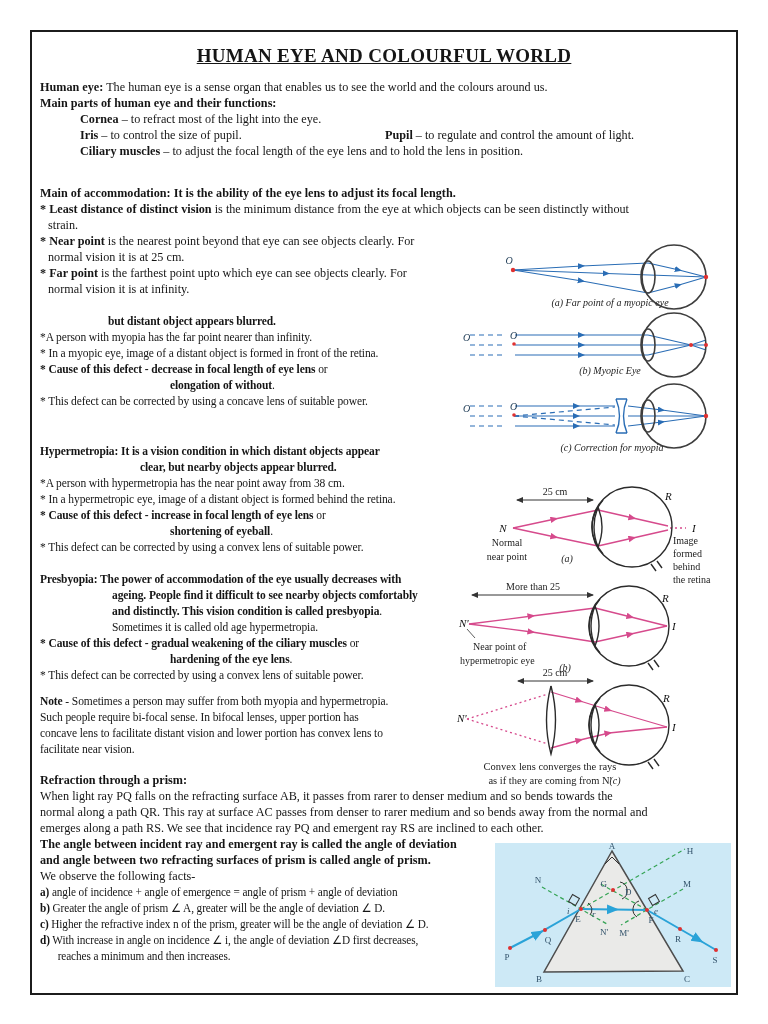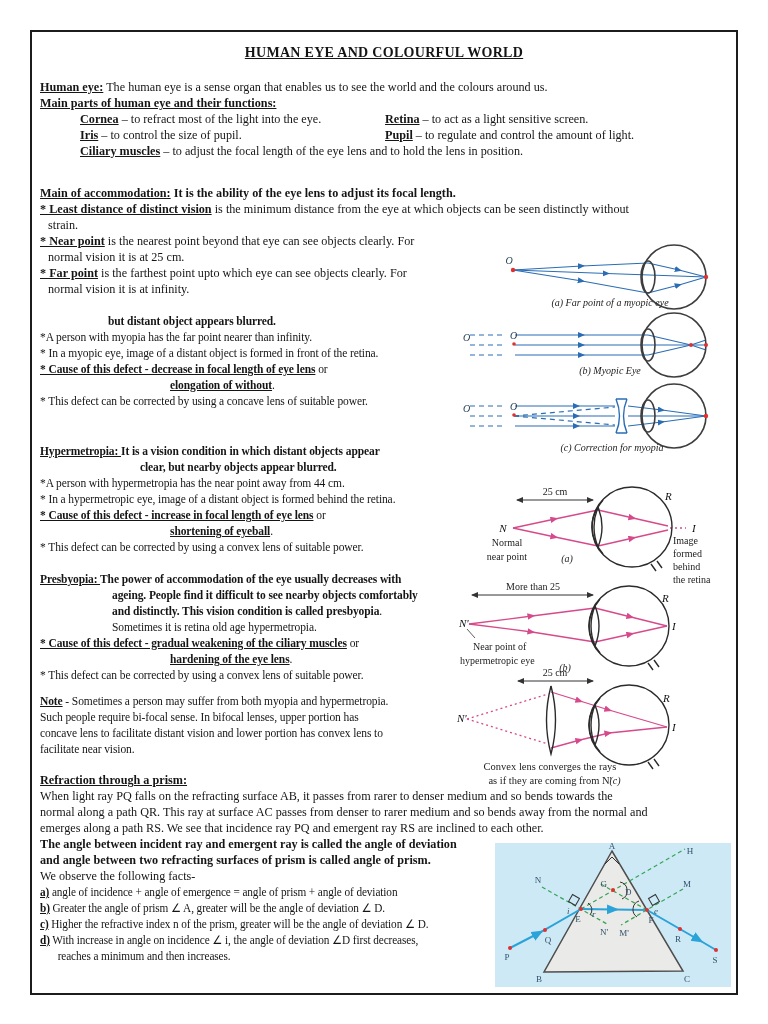--- a/index.html
+++ b/index.html
@@ -1,22 +1,22 @@
 <!DOCTYPE html>
 <html><head>
 <meta charset="utf-8">
 <style>
   html,body{margin:0;padding:0;}
   body{width:768px;height:1024px;background:#ffffff;font-family:"Liberation Serif",serif;color:#151515;position:relative;}
   .sheet{position:absolute;left:30px;top:30px;width:704px;height:961px;border:2px solid #1c1c1c;background:#fff;}
-  .title{margin-top:13px;text-align:center;font-weight:bold;font-size:14px;text-decoration:underline;letter-spacing:.3px;}
+  .title{margin-top:13px;text-align:center;font-weight:bold;font-size:19px;text-decoration:underline;letter-spacing:.3px;}
   .sec{position:absolute;left:8px;font-size:12.2px;}
   .narrow{font-size:11.5px;letter-spacing:-0.1px;}
   .ln{height:16px;line-height:16px;white-space:nowrap;position:relative;}
-  .b{font-weight:bold;text-decoration:underline;}
+  .b{font-weight:bold;}
   .bi{font-weight:bold;}
   .pl40{padding-left:40px;}
   .p8{padding-left:8px;}
   .p18{padding-left:18px;}
   .p68{padding-left:68px;}
   .p72{padding-left:72px;}
   .p100{padding-left:100px;}
   .p130{padding-left:130px;}
   .col2{position:absolute;left:345px;top:0;}
   .facts{transform:scaleX(.98);transform-origin:0 0;}
@@ -26,21 +26,21 @@
 </head>
 <body>
 
 <div class="sheet">
 
   <div class="title">HUMAN EYE AND COLOURFUL WORLD</div>
 
   <div class="sec" style="top:47px;width:692px;">
     <div class="ln"><span class="b">Human eye:</span><span> The human eye is a sense organ that enables us to see the world and the colours around us.</span></div>
     <div class="ln b">Main parts of human eye and their functions:</div>
-    <div class="ln pl40"><span class="b">Cornea</span><span> – to refract most of the light into the eye.</span><span class="col2"><span class="b">Retina</span><span> – to act as a light sensitive screen.</span></span></div>
+    <div class="ln pl40"><span class="b">Cornea</span><span> – to refract most of the light into the eye.</span></div>
     <div class="ln pl40"><span class="b">Iris</span><span> – to control the size of pupil.</span><span class="col2"><span class="b">Pupil</span><span> – to regulate and control the amount of light.</span></span></div>
     <div class="ln pl40"><span class="b">Ciliary muscles</span><span> – to adjust the focal length of the eye lens and to hold the lens in position.</span></div>
   </div>
 
   <div class="sec" style="top:153px;width:692px;">
     <div class="ln"><span class="b">Main of accommodation:</span><span class="bi">  It is the ability of the eye lens to adjust its focal length.</span></div>
     <div class="ln"><span class="b">* Least distance of distinct vision</span><span> is the minimum distance from the eye at which objects can be seen distinctly without</span></div>
     <div class="ln p8">strain.</div>
     <div class="ln"><span class="b">* Near point</span><span> is the nearest point beyond that eye can see objects clearly. For</span></div>
     <div class="ln p8">normal vision it is at 25 cm.</div>
@@ -53,32 +53,32 @@
     <div class="ln">*A person with myopia has the far point nearer than infinity.</div>
     <div class="ln">* In a myopic eye, image of a distant object is formed in front of the retina.</div>
     <div class="ln"><span class="b">* Cause of this defect - decrease in focal length of eye lens</span><span> or</span></div>
     <div class="ln p130"><span class="b">elongation of without</span><span>.</span></div>
     <div class="ln">* This defect can be corrected by using a concave lens of suitable power.</div>
   </div>
 
   <div class="sec narrow" style="top:411px;width:412px;">
     <div class="ln"><span class="b">Hypermetropia: </span><span class="bi">It is a vision condition in which distant objects appear</span></div>
     <div class="ln bi p100">clear, but nearby objects appear blurred.</div>
-    <div class="ln">*A person with hypermetropia has the near point away from 44 cm.</div>
+    <div class="ln">*A person with hypermetropia has the near point away from 38 cm.</div>
     <div class="ln">* In a hypermetropic eye, image of a distant object is formed behind the retina.</div>
     <div class="ln"><span class="b">* Cause of this defect - increase in focal length of eye lens</span><span> or</span></div>
     <div class="ln p130"><span class="b">shortening of eyeball</span><span>.</span></div>
     <div class="ln">* This defect can be corrected by using a convex lens of suitable power.</div>
   </div>
 
   <div class="sec narrow" style="top:539px;width:412px;">
     <div class="ln"><span class="b">Presbyopia: </span><span class="bi">The power of accommodation of the eye usually decreases with</span></div>
     <div class="ln bi p72">ageing. People find it difficult to see nearby objects comfortably</div>
     <div class="ln p72"><span class="bi">and distinctly. This vision condition is called presbyopia</span><span>.</span></div>
-    <div class="ln p72">Sometimes it is retina old age hypermetropia.</div>
+    <div class="ln p72">Sometimes it is called old age hypermetropia.</div>
     <div class="ln"><span class="b">* Cause of this defect - gradual weakening of the ciliary muscles</span><span> or</span></div>
     <div class="ln p130"><span class="b">hardening of the eye lens</span><span>.</span></div>
     <div class="ln">* This defect can be corrected by using a convex lens of suitable power.</div>
   </div>
 
   <div class="sec narrow" style="top:661px;width:412px;">
     <div class="ln"><span class="b">Note</span><span> - Sometimes a person may suffer from both myopia and hypermetropia.</span></div>
     <div class="ln">Such people require bi-focal sense. In bifocal lenses, upper portion has</div>
     <div class="ln">concave lens to facilitate distant vision and lower portion has convex lens to</div>
     <div class="ln">facilitate near vision.</div>

